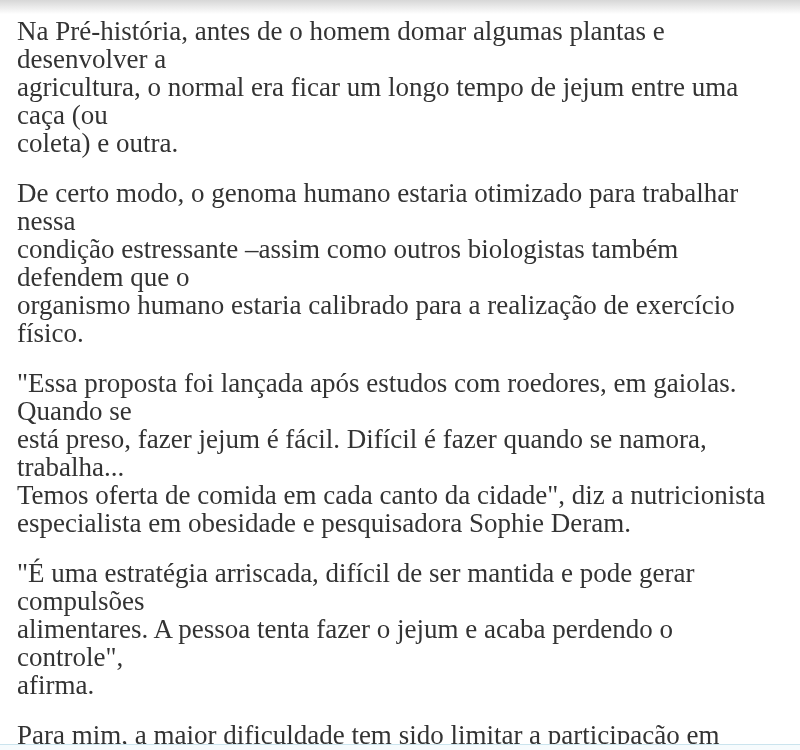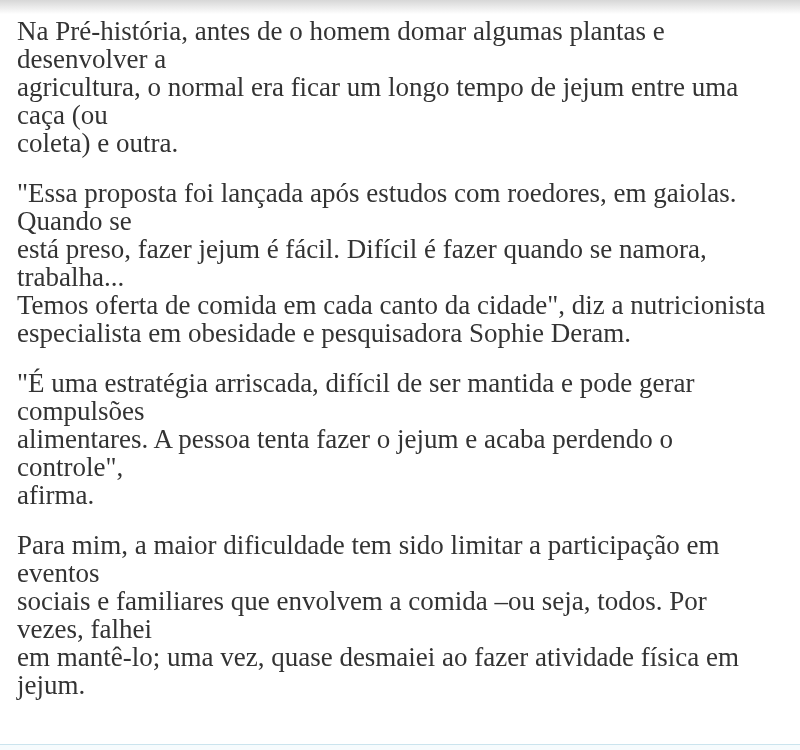--- a/index.html
+++ b/index.html
@@ -46,20 +46,23 @@
 </style>
 </head>
 <body>
 
 <div class="top-shadow"></div>
 
 <article class="article-body">
   <p class="para">Na Pré-história, antes de o homem domar algumas plantas e desenvolver a
 agricultura, o normal era ficar um longo tempo de jejum entre uma caça (ou
 coleta) e outra.</p>
+  <p class="para">De certo modo, o genoma humano estaria otimizado para trabalhar nessa
+condição estressante –assim como outros biologistas também defendem que o
+organismo humano estaria calibrado para a realização de exercício físico.</p>
   <p class="para">"Essa proposta foi lançada após estudos com roedores, em gaiolas. Quando se
 está preso, fazer jejum é fácil. Difícil é fazer quando se namora, trabalha...
 Temos oferta de comida em cada canto da cidade", diz a nutricionista
 especialista em obesidade e pesquisadora Sophie Deram.</p>
   <p class="para">"É uma estratégia arriscada, difícil de ser mantida e pode gerar compulsões
 alimentares. A pessoa tenta fazer o jejum e acaba perdendo o controle",
 afirma.</p>
   <p class="para">Para mim, a maior dificuldade tem sido limitar a participação em eventos
 sociais e familiares que envolvem a comida –ou seja, todos. Por vezes, falhei
 em mantê-lo; uma vez, quase desmaiei ao fazer atividade física em jejum.</p>

